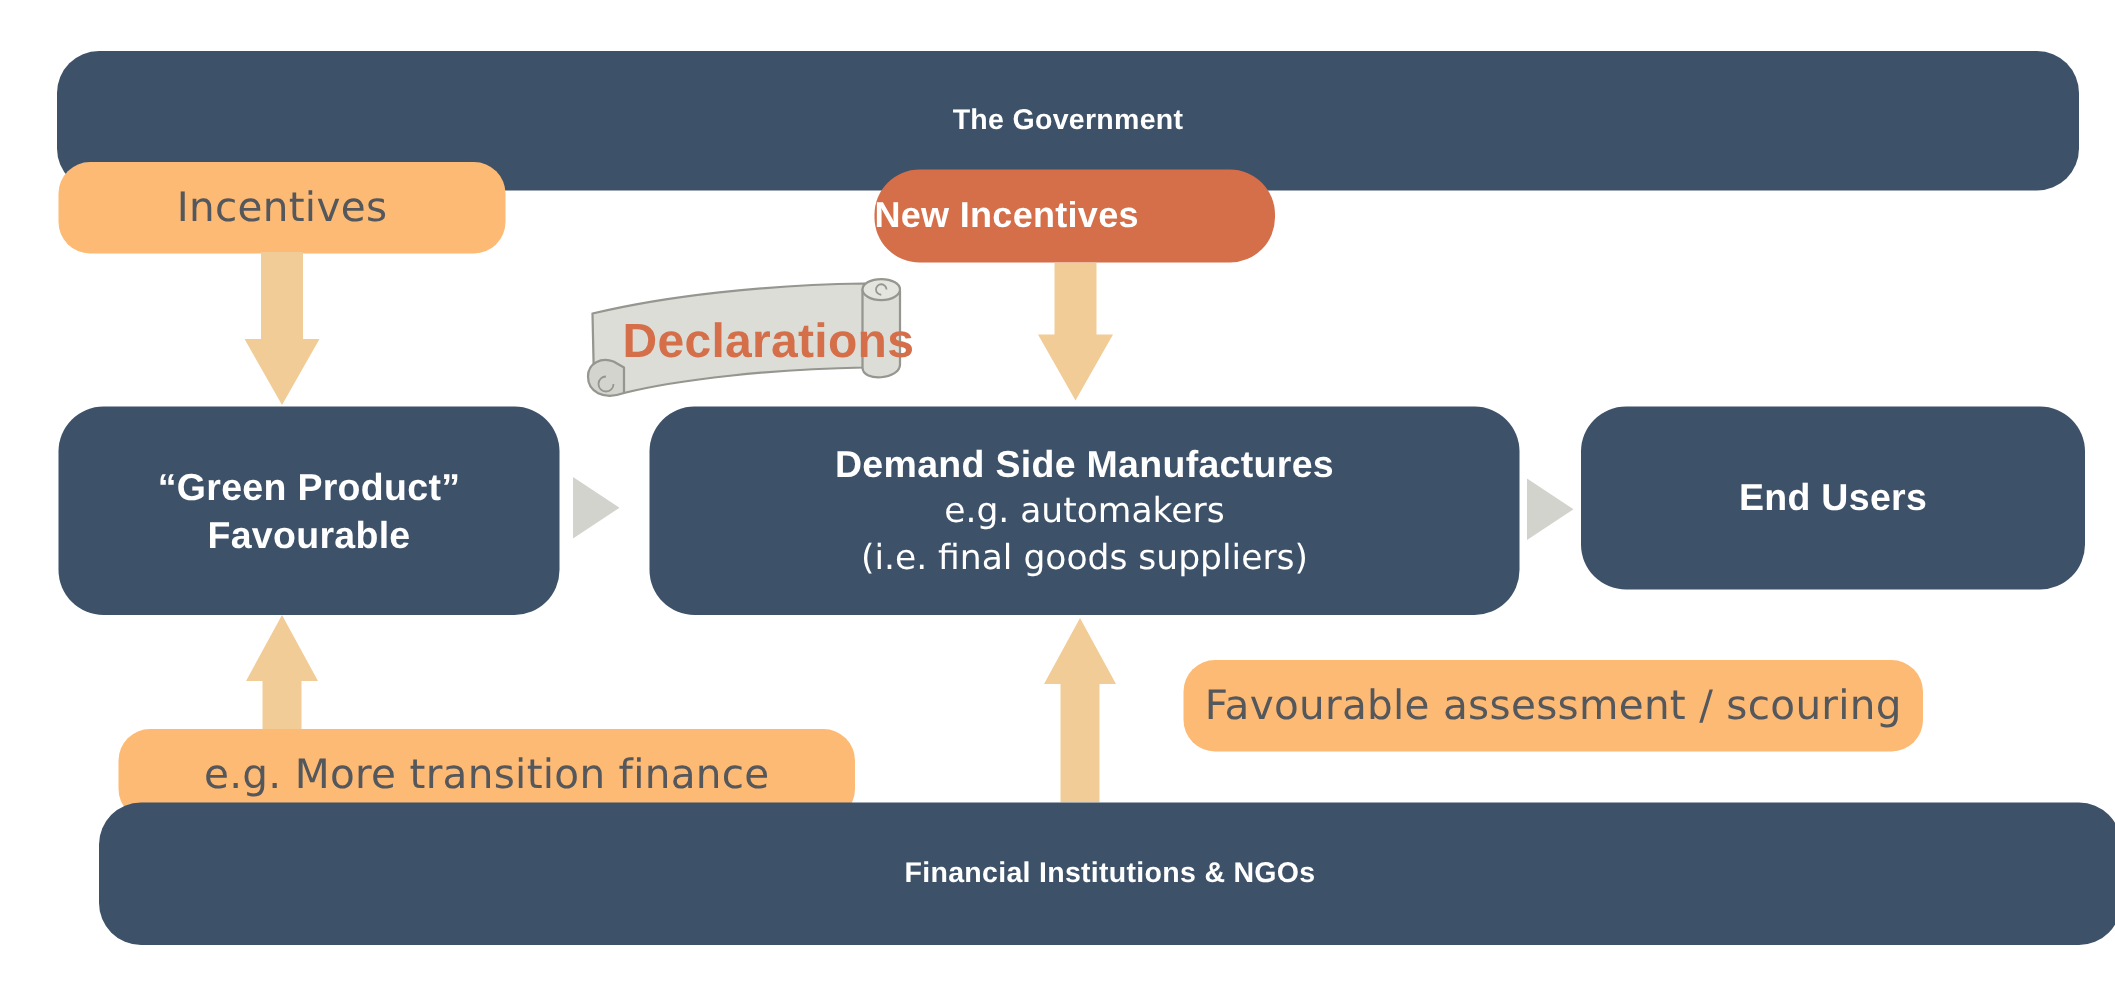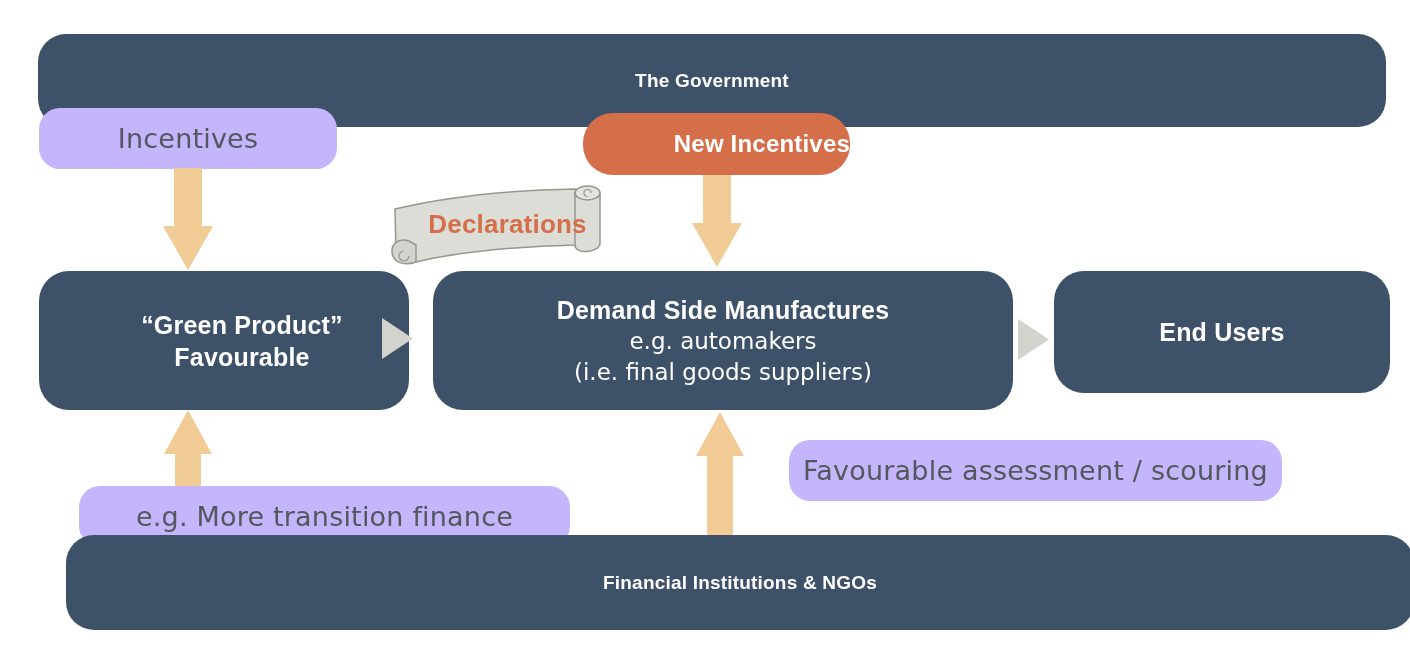--- a/index.html
+++ b/index.html
@@ -14,49 +14,49 @@
     position:absolute;
     background:#3D5169;
     border-radius:28px;
     display:flex;align-items:center;justify-content:center;
   }
   .bar-label{
     color:#ffffff;font-weight:bold;font-size:19px;letter-spacing:.2px;
   }
   .chip{
     position:absolute;
-    background:#c4b5fd;
+    background:#fdba74;
     border-radius:21px;
     display:flex;align-items:center;justify-content:center;
   }
   .chip-label{
     color:#54575B;font-size:27px;font-weight:400;
     font-family:"DejaVu Sans", sans-serif;letter-spacing:.2px;
   }
   .accent-chip{
     position:absolute;
     background:#D56F49;
     border-radius:30px;
-    display:flex;align-items:center;justify-content:flex-end;
+    display:flex;align-items:center;justify-content:flex-start;
   }
   .node{
     position:absolute;
     background:#3D5169;
     border-radius:30px;
     display:flex;flex-direction:column;align-items:center;justify-content:center;
     text-align:center;
   }
   .node-title{color:#ffffff;font-weight:bold;font-size:25px;line-height:32px;letter-spacing:.2px;}
   .node-sub{color:#ffffff;font-weight:400;font-size:23px;line-height:31px;font-family:"DejaVu Sans", sans-serif;}
   .arrow{position:absolute;}
   .banner{position:absolute;}
   .banner-label{
     position:absolute;left:25px;top:26px;width:185px;
     text-align:center;
-    color:#D56F49;font-weight:bold;font-size:26px;letter-spacing:.2px;
+    color:#D56F49;font-weight:bold;font-size:32px;letter-spacing:.2px;
   }
 </style>
 </head>
 <body>
 
 <div class="canvas">
 
   <div class="bar" style="left:38px;top:34px;width:1348px;height:93px;">
     <span class="bar-label">The Government</span>
   </div>
@@ -85,21 +85,21 @@
       <path d="M26,79 C12,84 2,78 2,68 C2,59 11,55 19,58 L26,62 Z" fill="#D3D4CE" stroke="#95968F" stroke-width="1.5" stroke-linejoin="round"></path>
       <path d="M14,68 a5,5 0 1 0 5,5" fill="none" stroke="#95968F" stroke-width="1.2"></path>
 
       <path d="M185,11 C185,3 210,1 210,11 L210,60 C210,70 185,72 185,62 Z" fill="#DCDDD7" stroke="#95968F" stroke-width="1.5"></path>
       <ellipse cx="197.5" cy="10" rx="12.5" ry="7" fill="#E4E5DF" stroke="#95968F" stroke-width="1.5"></ellipse>
       <path d="M201,10 a3.5,3.5 0 1 0 -3.5,3.5" fill="none" stroke="#95968F" stroke-width="1.2"></path>
     </svg>
     <div class="banner-label">Declarations</div>
   </div>
 
-  <div class="node" style="left:39px;top:271px;width:334px;height:139px;padding-left:36px;">
+  <div class="node" style="left:39px;top:271px;width:334px;height:139px;">
     <span class="node-title">“Green Product”</span>
     <span class="node-title">Favourable</span>
   </div>
 
   <svg class="arrow" style="left:382px;top:318px;" width="31" height="41" viewBox="0 0 31 41">
     <polygon points="0,0 31,20.5 0,41" fill="#D2D3CD"></polygon>
   </svg>
 
   <div class="node" style="left:433px;top:271px;width:580px;height:139px;">
     <span class="node-title">Demand Side Manufactures</span>

